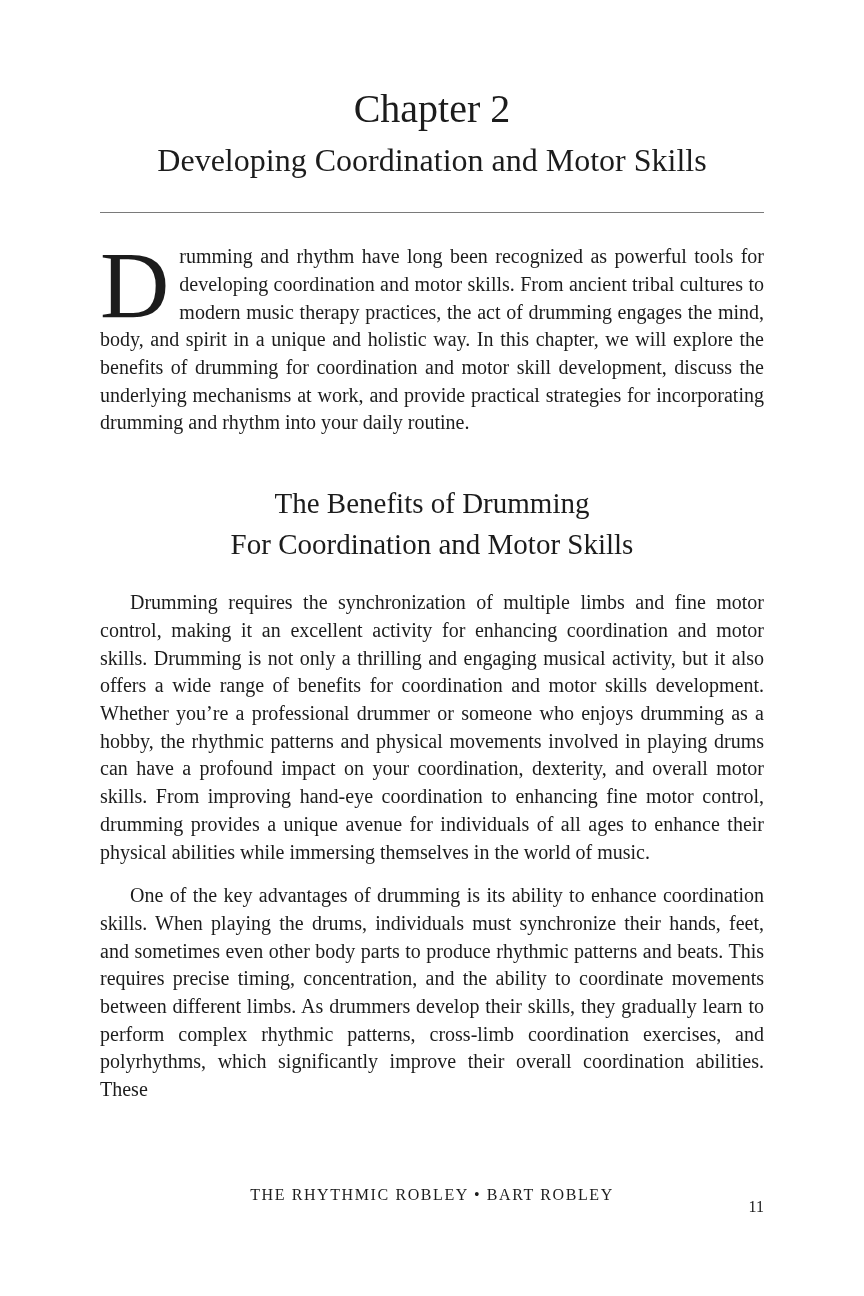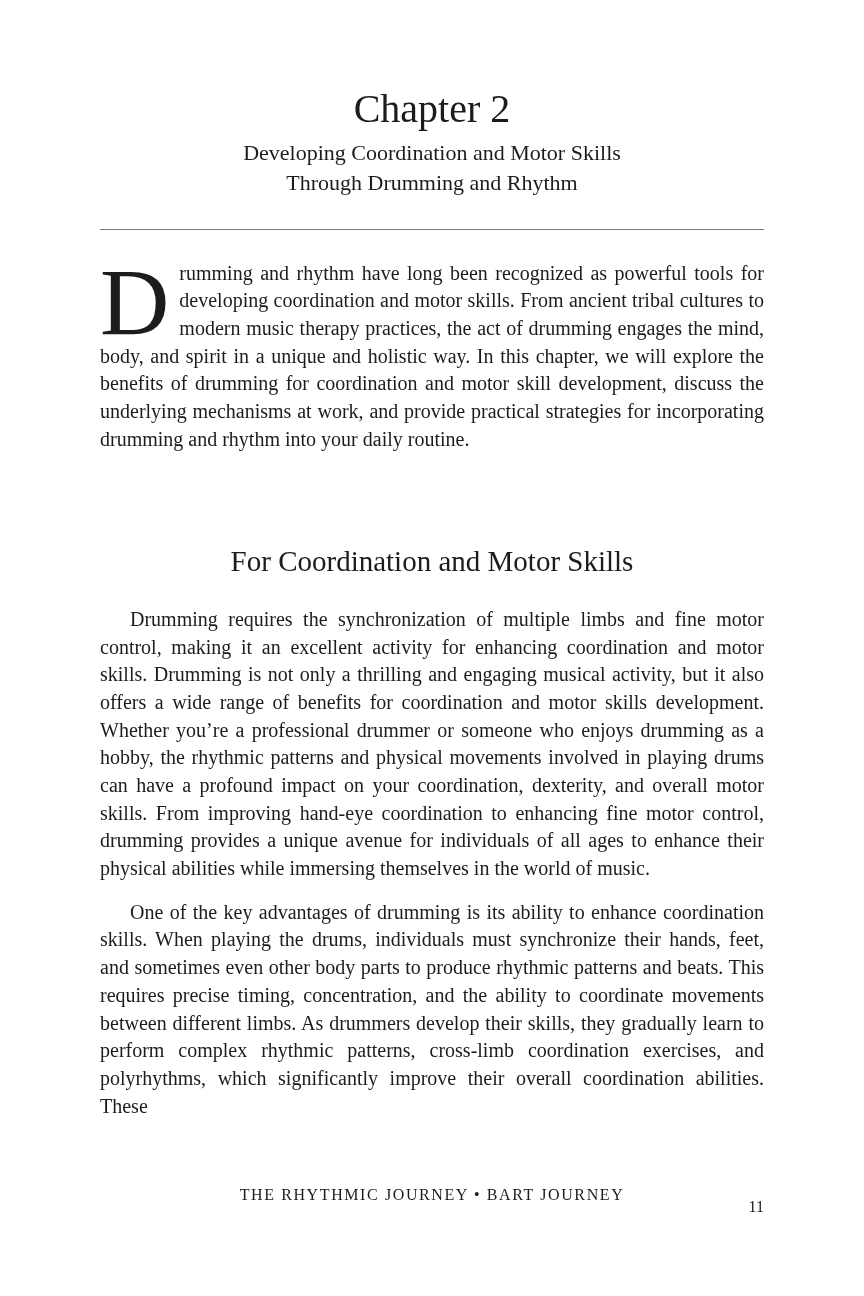--- a/index.html
+++ b/index.html
@@ -21,21 +21,21 @@
   }
   .chapter-title {
     text-align: center;
     font-size: 40px;
     line-height: 1.15;
     font-weight: 400;
     margin: 0;
   }
   .chapter-subtitle {
     text-align: center;
-    font-size: 22px;
+    font-size: 32px;
     line-height: 1.38;
     font-weight: 400;
     margin: 6px 0 0 0;
   }
   .divider {
     border: 0;
     border-top: 1.5px solid #7a7a7a;
     margin: 30px 0 0 0;
   }
   .body-text {
@@ -86,36 +86,35 @@
 </style>
 </head>
 <body>
 
 <div class="page">
 
   <h1 class="chapter-title">Chapter 2</h1>
 
   <h2 class="chapter-subtitle">
     <span>Developing Coordination and Motor Skills</span><br>
-    <span>Through Drumming and Rhythm</span>
   </h2>
 
   <hr class="divider">
 
   <p class="body-text intro-paragraph">
     <span class="drop-cap">D</span><span>rumming and rhythm have long been recognized as powerful tools for developing coordination and motor skills. From ancient tribal cultures to modern music therapy practices, the act of drumming engages the mind, body, and spirit in a unique and holistic way. In this chapter, we will explore the benefits of drumming for coordination and motor skill development, discuss the underlying mechanisms at work, and provide practical strategies for incorporating drumming and rhythm into your daily routine.</span>
   </p>
 
   <h2 class="section-heading">
-    <br>
+    <span>The Benefits of Drumming</span><br>
     <span>For Coordination and Motor Skills</span>
   </h2>
 
   <p class="body-text indent-paragraph">Drumming requires the synchronization of multiple limbs and fine motor control, making it an excellent activity for enhancing coordination and motor skills. Drumming is not only a thrilling and engaging musical activity, but it also offers a wide range of benefits for coordination and motor skills development. Whether you’re a professional drummer or someone who enjoys drumming as a hobby, the rhythmic patterns and physical movements involved in playing drums can have a profound impact on your coordination, dexterity, and overall motor skills. From improving hand-eye coordination to enhancing fine motor control, drumming provides a unique avenue for individuals of all ages to enhance their physical abilities while immersing themselves in the world of music.</p>
 
   <p class="body-text indent-paragraph">One of the key advantages of drumming is its ability to enhance coordination skills. When playing the drums, individuals must synchronize their hands, feet, and sometimes even other body parts to produce rhythmic patterns and beats. This requires precise timing, concentration, and the ability to coordinate movements between different limbs. As drummers develop their skills, they gradually learn to perform complex rhythmic patterns, cross-limb coordination exercises, and polyrhythms, which significantly improve their overall coordination abilities. These</p>
 
   <div class="footer">
-    <span class="running-title">THE RHYTHMIC JOURNEY • BART JOURNEY</span>
+    <span class="running-title">THE RHYTHMIC ROBLEY • BART ROBLEY</span>
     <span class="page-number">11</span>
   </div>
 
 </div>
 
 </body></html>

